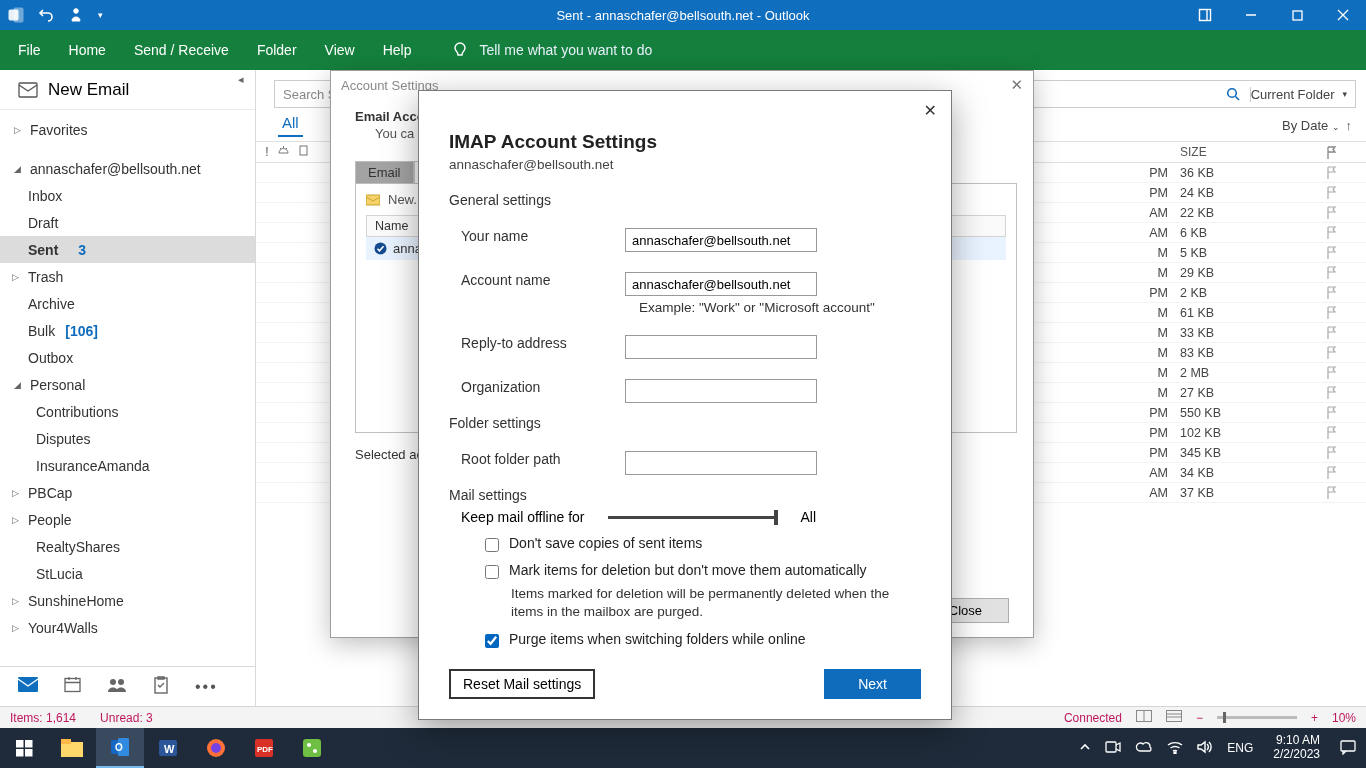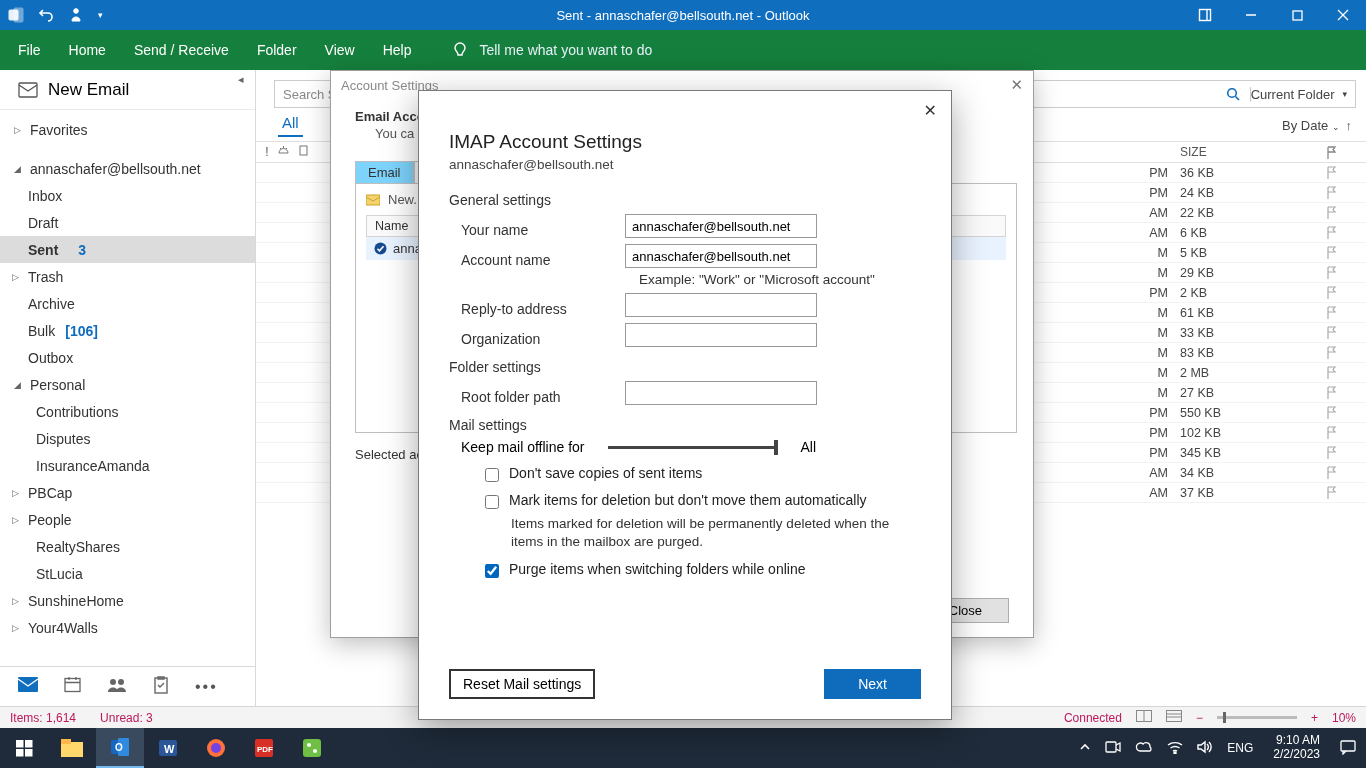--- a/index.html
+++ b/index.html
@@ -71,45 +71,45 @@
 .dlg-outer { position: absolute; left: 330px; top: 0px; width: 704px; height: 568px;
   background: #fff; border: 1px solid #9e9e9e; box-shadow: 0 6px 24px rgba(0,0,0,.25);
   z-index: 5; }
 .dlg-outer .dohdr { height: 28px; display: flex; align-items: center;
   justify-content: space-between; padding: 0 10px; color: #8a8a8a; font-size: 13px; }
 .dlg-outer .dohdr .x { color: #777; font-size: 15px; }
 .dlg-outer .dobody { padding: 10px 16px 0 24px; font-size: 13px; color: #333; }
 .dlg-outer .infoline { color: #555; margin-top: 2px; margin-left: 20px; }
 .dlg-outer .tabs { margin-top: 20px; display: flex; gap: 0; }
 .dlg-outer .tabs .tab { border: 1px solid #bfbfbf; border-bottom: none;
-  background: #7dd3fc; padding: 3px 12px; font-size: 13px; }
+  background: #a3a3a3; padding: 3px 12px; font-size: 13px; }
 .dlg-outer .tabs .tab.inactive { background: #f5f5f5; color: #666; }
 .dlg-outer .tabframe { border: 1px solid #bfbfbf; height: 250px; padding: 8px 10px; }
 .dlg-outer .toolbar { display: flex; align-items: center; gap: 8px; color: #555;
   font-size: 13px; margin-bottom: 8px; }
 .dlg-outer .gridhdr { border: 1px solid #d4d4d4; background: #fafafa;
   padding: 3px 8px; font-size: 12.5px; }
 .dlg-outer .gridrow { padding: 4px 8px; display: flex; align-items: center; gap: 6px;
   background: #e9f3ff; }
 .dlg-outer .sel-line { margin-top: 14px; font-size: 13px; color: #333; }
 .dlg-outer .closebtn { position: absolute; right: 24px; bottom: 14px;
   border: 1px solid #adadad; background: #e1e1e1; padding: 4px 26px;
   font-size: 13px; }
 
 
 .dlg-inner { position: absolute; left: 418px; top: 20px; width: 534px; height: 630px;
   background: #fff; border: 1px solid #7a7a7a; box-shadow: 0 10px 32px rgba(0,0,0,.35);
   z-index: 10; padding: 22px 30px 18px 30px; }
 .dlg-inner .ix { position: absolute; right: 14px; top: 10px; font-size: 16px;
   color: #333; }
-.dlg-inner h2 { font-size: 19px; font-weight: 400; margin: 18px 0 4px 0;
+.dlg-inner h2 { font-size: 19px; font-weight: 700; margin: 18px 0 4px 0;
   color: #222; }
 .dlg-inner .acct { font-size: 13.5px; color: #444; margin-bottom: 20px; }
 .dlg-inner .sect { font-size: 14px; color: #333; margin-top: 12px; }
-.dlg-inner .fr { display: flex; align-items: flex-end; margin-top: 6px; }
+.dlg-inner .fr { display: flex; align-items: flex-start; margin-top: 20px; }
 .dlg-inner .fr label { width: 176px; font-size: 14px; color: #333;
   padding-left: 12px; }
 .dlg-inner .fr input[type=text] { width: 192px; height: 24px;
   border: 1px solid #999; font-size: 13px; padding: 0 6px; }
 .dlg-inner .example { font-size: 13.5px; color: #333; margin: 4px 0 0 190px; }
 .dlg-inner .slider-row { display: flex; align-items: center; margin-top: 6px;
   padding-left: 12px; font-size: 14px; gap: 24px; }
 .dlg-inner .slider { width: 168px; height: 3px; background: #444; position: relative; }
 .dlg-inner .slider .thumb { position: absolute; right: -2px; top: -6px; width: 4px;
   height: 15px; background: #444; }

